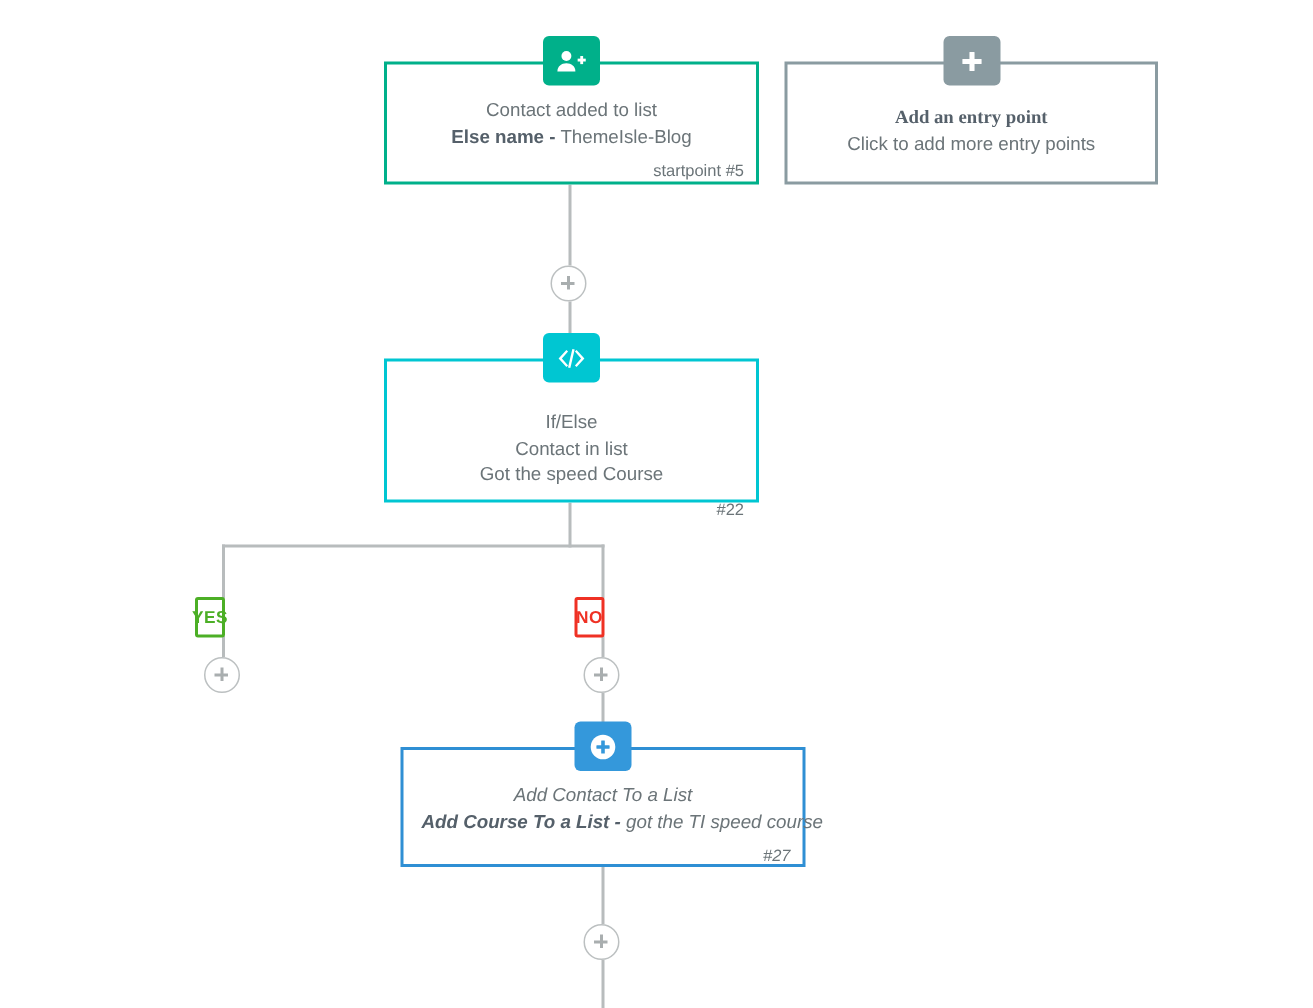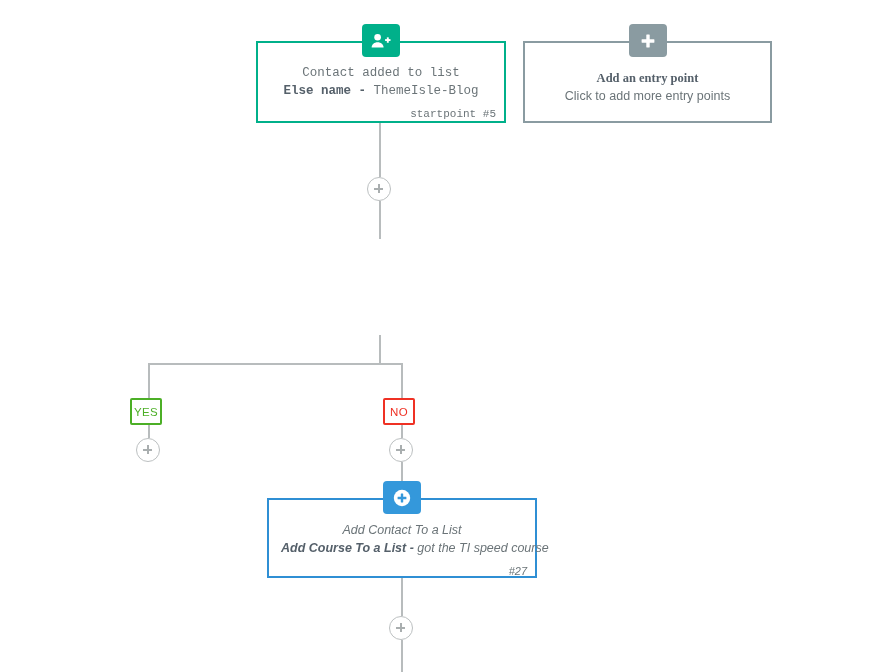--- a/index.html
+++ b/index.html
@@ -106,27 +106,27 @@
   .badge.green { background: #00b08a; }
   .badge.cyan  { background: #00c6d2; }
   .badge.blue  { background: #3498db; }
   .badge.slate { background: #8a9ba1; }
   .badge svg { display: block; }
 
   
   .branch-label {
     position: absolute;
     box-sizing: border-box;
-    width: 32px;
+    width: 20px;
     height: 27px;
     border: 2px solid #4caf26;
     background: #ffffff;
     color: #4caf26;
     font-size: 11.5px;
-    font-weight: normal;
+    font-weight: bold;
     letter-spacing: 0.3px;
     display: flex;
     align-items: center;
     justify-content: center;
     border-radius: 2px;
   }
   .branch-label.no {
     border-color: #ef3124;
     color: #ef3124;
   }
@@ -156,21 +156,21 @@
 
   <div class="line v" style="left:401px; top:578px; height:38px;"></div>
 
   <div class="line v" style="left:401px; top:640px; height:32px;"></div>
 
   <div class="plus-node" style="left:367px; top:177px;"></div>
   <div class="plus-node" style="left:136px; top:438px;"></div>
   <div class="plus-node" style="left:389px; top:438px;"></div>
   <div class="plus-node" style="left:389px; top:616px;"></div>
 
-  <div class="node green" style="left:256px; top:41px; width:250px; height:82px;font-family:Liberation Mono, monospace;">
+  <div class="node green" style="left:256px; top:41px; width:250px; height:82px;">
     <div class="badge green">
       <svg width="20" height="16" viewBox="0 0 20 16" aria-hidden="true">
         <circle cx="6.6" cy="4.3" r="3.3" fill="#ffffff"></circle>
         <path d="M0.6 14.6c0-3.3 2.7-5.4 6-5.4s6 2.1 6 5.4z" fill="#ffffff"></path>
         <rect x="14.1" y="6.1" width="5.4" height="1.9" fill="#ffffff"></rect>
         <rect x="15.85" y="4.35" width="1.9" height="5.4" fill="#ffffff"></rect>
       </svg>
     </div>
     <div class="node-body">
       <div class="node-line">Contact added to list</div>
@@ -185,20 +185,35 @@
         <rect x="1.6" y="6.3" width="12.8" height="3.4" rx="0.4" fill="#ffffff"></rect>
         <rect x="6.3" y="1.6" width="3.4" height="12.8" rx="0.4" fill="#ffffff"></rect>
       </svg>
     </div>
     <div class="node-body" style="padding-top:27px;">
       <div class="node-line bold">Add an entry point</div>
       <div class="node-line">Click to add more entry points</div>
     </div>
   </div>
 
+  <div class="node cyan" style="left:256px; top:239px; width:250px; height:96px;">
+    <div class="badge cyan">
+      <svg width="20" height="14" viewBox="0 0 20 14" aria-hidden="true">
+        <path d="M6.6 1.3 L7.7 2.4 L3.6 7 L7.7 11.6 L6.6 12.7 L1.4 7 Z" fill="#ffffff"></path>
+        <path d="M13.4 1.3 L18.6 7 L13.4 12.7 L12.3 11.6 L16.4 7 L12.3 2.4 Z" fill="#ffffff"></path>
+        <rect x="9.1" y="0.6" width="1.6" height="12.8" transform="rotate(13 9.9 7)" fill="#ffffff"></rect>
+      </svg>
+    </div>
+    <div class="node-body" style="padding-top:32px;">
+      <div class="node-line">If/Else</div>
+      <div class="node-line">Contact in list</div>
+      <div class="node-line">Got the speed Course</div>
+    </div>
+    <div class="node-ref">#22</div>
+  </div>
 
   <div class="branch-label yes" style="left:130px; top:398px;">
     <span>YES</span>
   </div>
   <div class="branch-label no" style="left:383px; top:398px;">
     <span>NO</span>
   </div>
 
   <div class="node blue" style="left:267px; top:498px; width:270px; height:80px;">
     <div class="badge blue">

